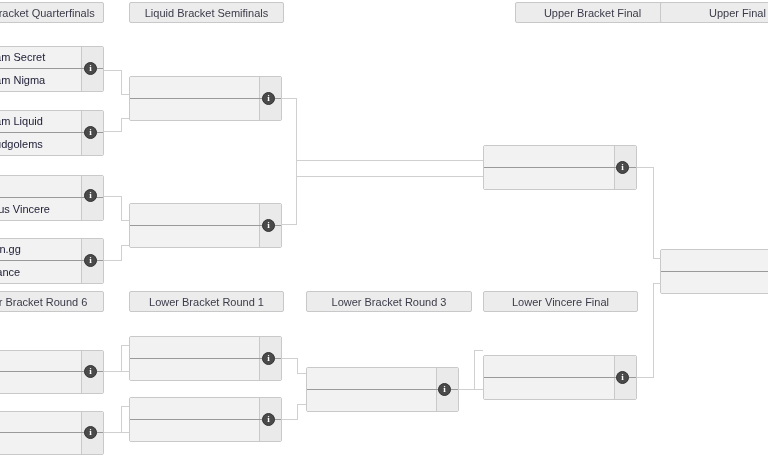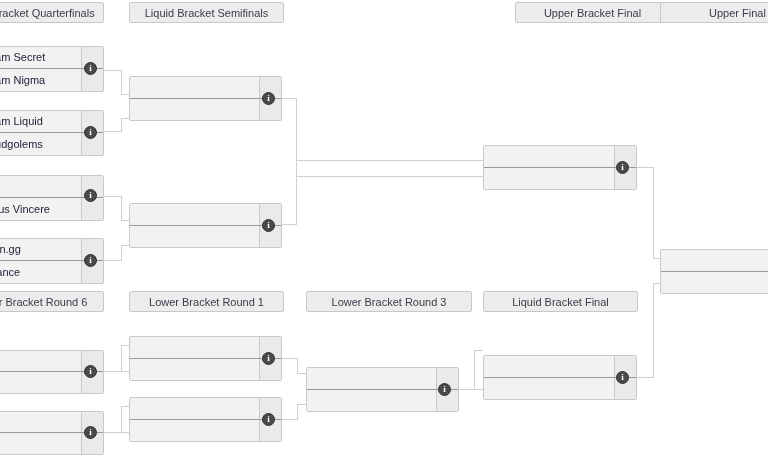--- a/index.html
+++ b/index.html
@@ -117,21 +117,21 @@
   <div class="round-header" style="left:-18px;top:291px;width:122px;">
     <span>r Bracket Round 6</span>
   </div>
   <div class="round-header" style="left:129px;top:291px;width:155px;">
     <span>Lower Bracket Round 1</span>
   </div>
   <div class="round-header" style="left:306px;top:291px;width:166px;">
     <span>Lower Bracket Round 3</span>
   </div>
   <div class="round-header" style="left:483px;top:291px;width:155px;">
-    <span>Liquid Bracket Final</span>
+    <span>Lower Vincere Final</span>
   </div>
 
   <div class="conn h" style="left:104px;top:70px;width:18px;"></div>
   <div class="conn v" style="left:121px;top:70px;height:25px;"></div>
   <div class="conn h" style="left:121px;top:94px;width:8px;"></div>
 
   <div class="conn h" style="left:104px;top:131px;width:18px;"></div>
   <div class="conn v" style="left:121px;top:118px;height:14px;"></div>
   <div class="conn h" style="left:121px;top:118px;width:8px;"></div>
 

